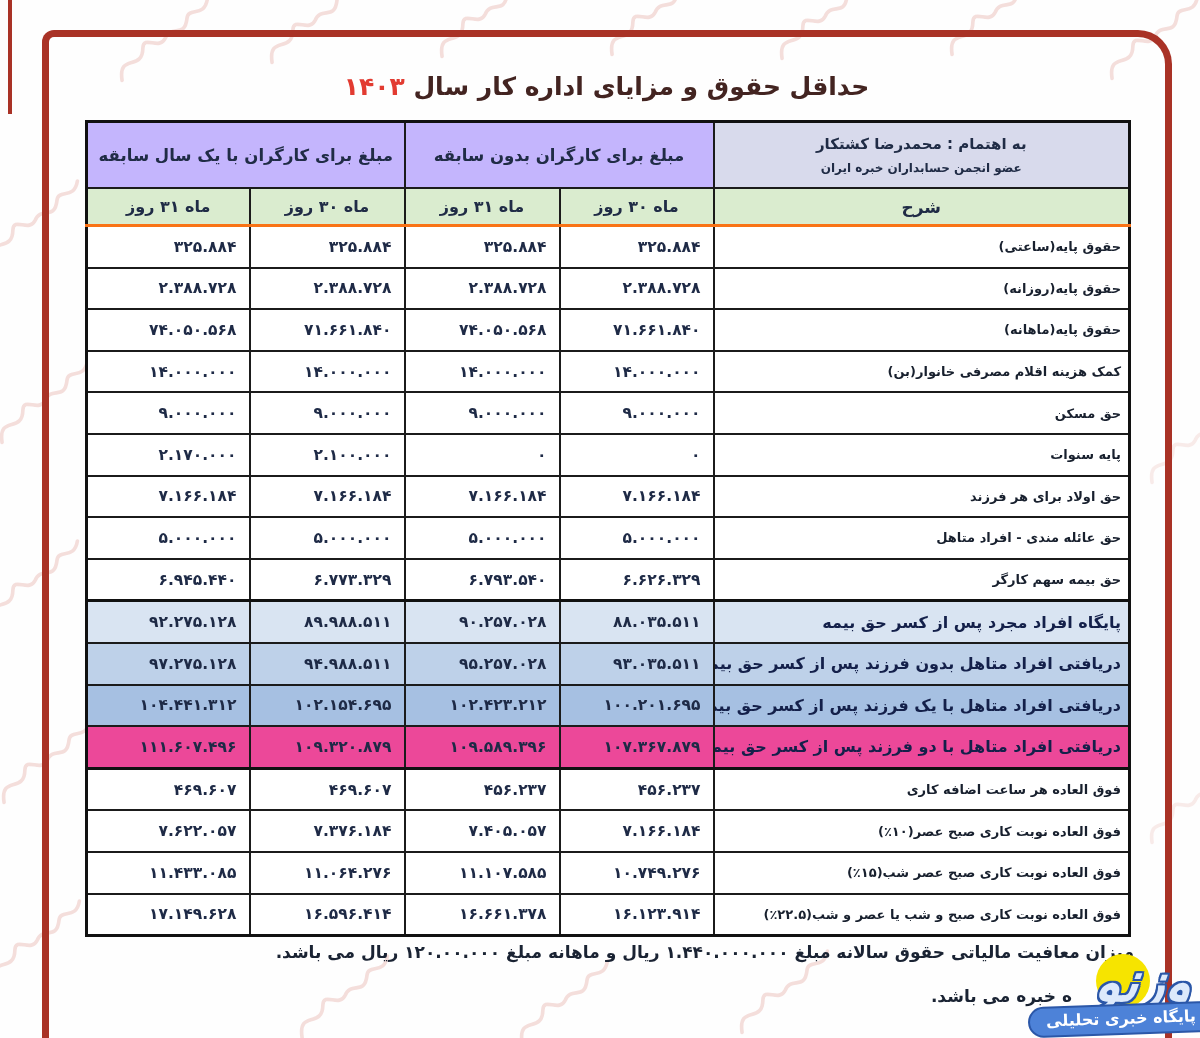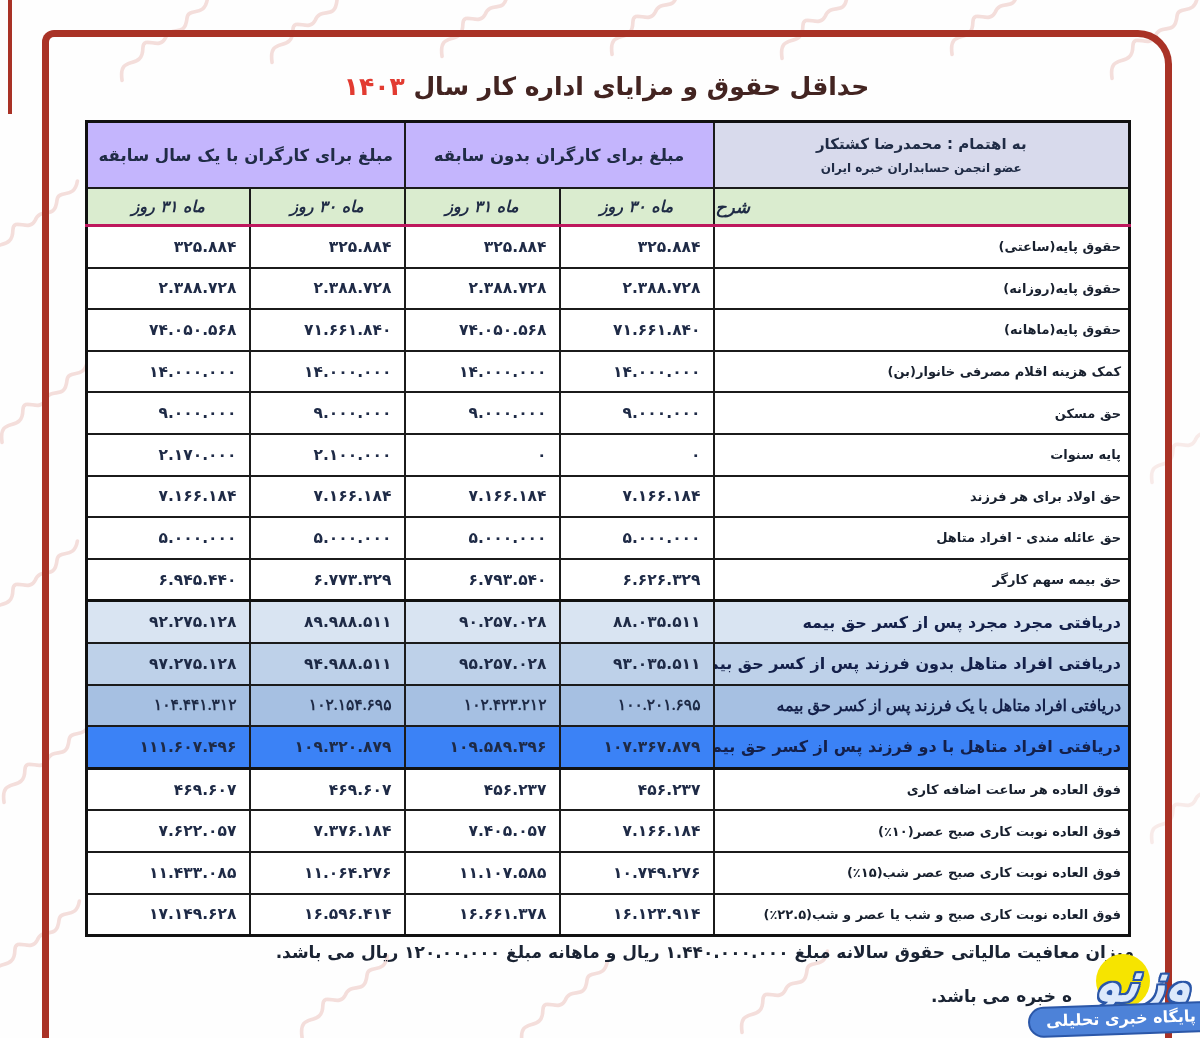--- a/index.html
+++ b/index.html
@@ -30,35 +30,35 @@
     position:absolute; left:85px; top:120px; width:1043px;
     border-collapse:collapse; table-layout:fixed;
     border:3px solid #111; background:#fff;
   }
   table.salary th, table.salary td { border:2px solid #1b1b1b; overflow:hidden; white-space:nowrap; }
   thead th { font-weight:bold; color:#202c46; }
   .cell-byline { background:#d8daec; height:62px; vertical-align:middle; text-align:center; }
   .cell-byline .l1 { font-size:15px; }
   .cell-byline .l2 { font-size:12px; margin-top:8px; }
   .cell-group { background:#c4b5fd; height:62px; text-align:center; font-size:16.5px; }
-  .cell-desc-h { background:#daeccf; height:33px; text-align:left; font-size:17px;margin-left:24px; }
+  .cell-desc-h { background:#daeccf; height:33px; text-align:center; font-size:17px;margin-left:24px; }
   .cell-month { background:#daeccf; height:33px; text-align:center; font-size:16px; }
-  thead tr:last-child th { border-bottom:3px solid #be185d;font-style:italic; }
+  thead tr:last-child th { border-bottom:3px solid #f97316; }
   tbody td { height:37.6px; background:#fff; }
   td.desc {
     text-align:right; padding-right:7px; font-weight:bold; font-size:13px; color:#18202e;
   }
   td.num {
     text-align:right; padding-right:12px; font-weight:bold; font-size:15.5px;
     color:#1e2a46; letter-spacing:.4px;
   }
   tr.hl1 td { background:#d9e4f2; border-top:3px solid #111;margin-left:16px; }
   tr.hl2 td { background:#bed1e9; }
-  tr.hl3 td { background:#a6c0e2;font-family:Liberation Serif, serif; }
-  tr.hl4 td { background:#3b82f6; border-bottom:3px solid #111;padding-left:24px; }
+  tr.hl3 td { background:#a6c0e2; }
+  tr.hl4 td { background:#ec4899; border-bottom:3px solid #111;padding-left:24px; }
   tr.hl1 td.desc, tr.hl2 td.desc, tr.hl3 td.desc, tr.hl4 td.desc { color:#14204a; font-size:16px; }
   tbody tr:last-child td.desc { font-size:13px; }
   
   .fn { position:absolute; font-weight:bold; color:#1a2333; font-size:17px; text-align:right; }
   .fn1 { top:896px; right:66px; }
   .fn2 { top:942px; right:66px; }
   .fn3 { top:986px; right:128px; }
   
   .logo { position:absolute; right:-14px; top:948px; width:230px; height:92px; z-index:5; }
   .logo-circle { position:absolute; right:64px; top:6px; width:54px; height:54px; border-radius:50%; background:#f6e400; }
@@ -245,21 +245,21 @@
       <td class="num">۵.۰۰۰.۰۰۰</td>
     </tr>
         <tr>
       <td class="desc">حق بیمه سهم کارگر</td>
       <td class="num">۶.۶۲۶.۳۲۹</td>
       <td class="num">۶.۷۹۳.۵۴۰</td>
       <td class="num">۶.۷۷۳.۳۲۹</td>
       <td class="num">۶.۹۴۵.۴۴۰</td>
     </tr>
         <tr class="hl1">
-      <td class="desc">دریافتی مجرد مجرد پس از کسر حق بیمه</td>
+      <td class="desc">پایگاه افراد مجرد پس از کسر حق بیمه</td>
       <td class="num">۸۸.۰۳۵.۵۱۱</td>
       <td class="num">۹۰.۲۵۷.۰۲۸</td>
       <td class="num">۸۹.۹۸۸.۵۱۱</td>
       <td class="num">۹۲.۲۷۵.۱۲۸</td>
     </tr>
         <tr class="hl2">
       <td class="desc">دریافتی افراد متاهل بدون فرزند پس از کسر حق بیمه</td>
       <td class="num">۹۳.۰۳۵.۵۱۱</td>
       <td class="num">۹۵.۲۵۷.۰۲۸</td>
       <td class="num">۹۴.۹۸۸.۵۱۱</td>

